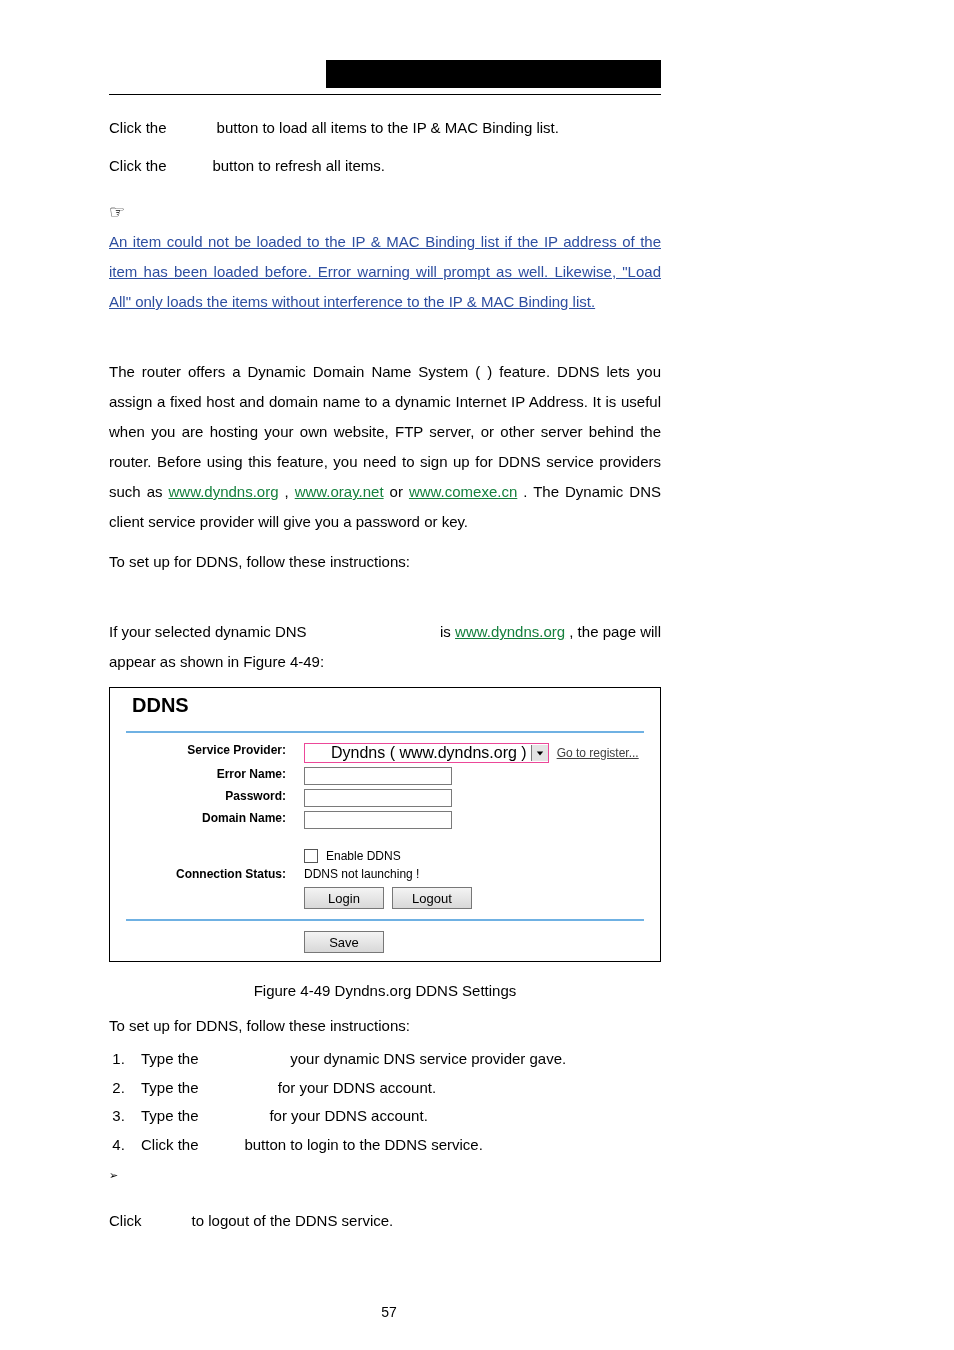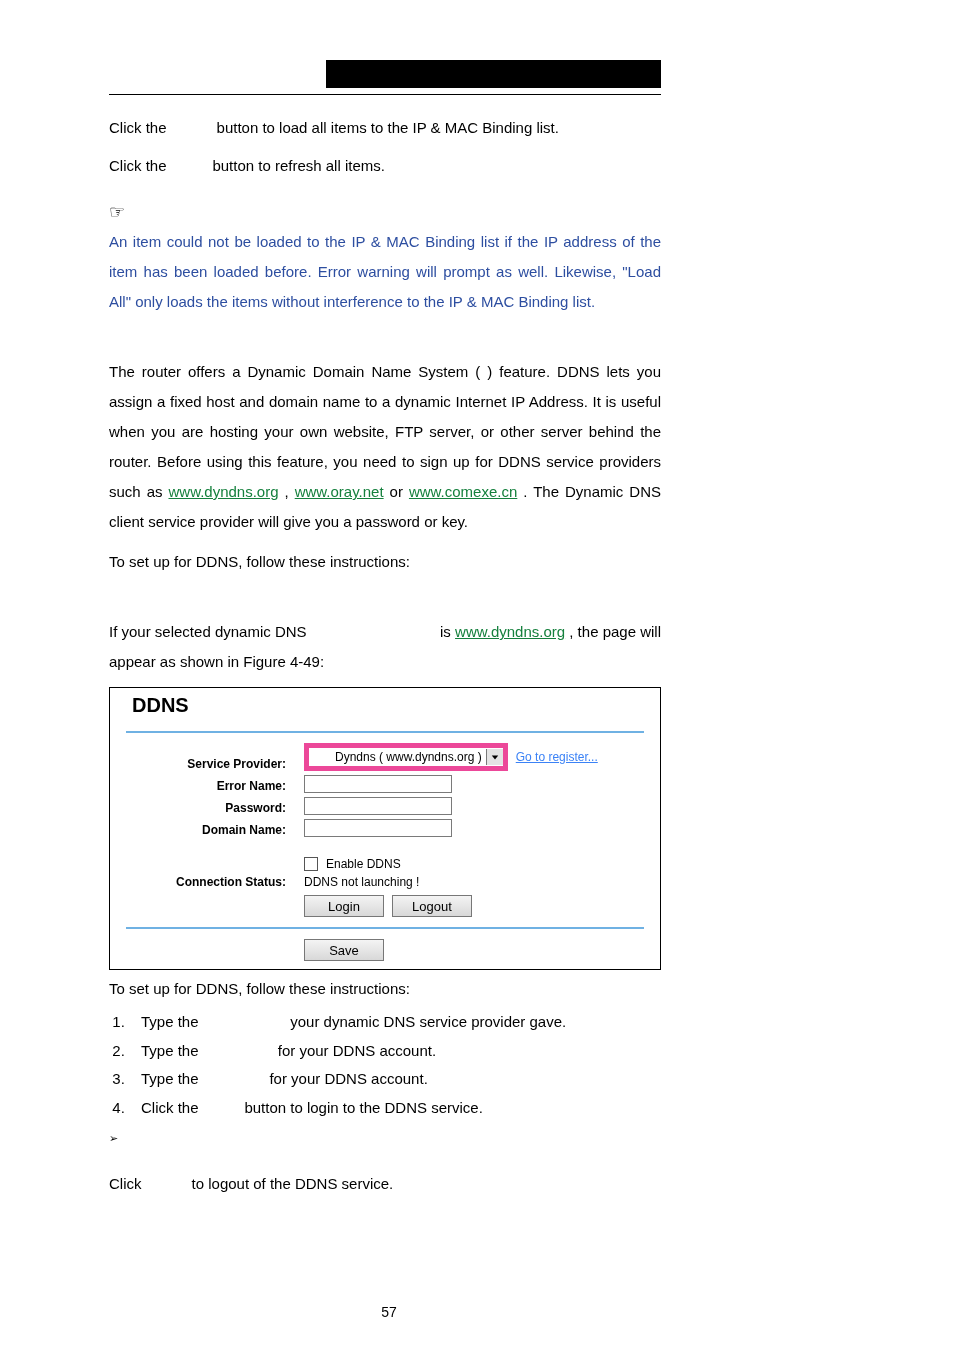--- a/index.html
+++ b/index.html
@@ -39,47 +39,48 @@
   .note-icon {
     font-size: 18px;
     color: #000;
     margin: 6px 0 4px 0;
   }
   .note-text {
     color: #2d4ea0;
     line-height: 2.0;
     text-align: justify;
     margin: 0 0 40px 0;
+    text-decoration: underline;
   }
   .section-para {
     line-height: 2.0;
     text-align: justify;
     margin: 0 0 10px 0;
   }
   a.link {
     color: #15803d;
     text-decoration: underline;
   }
   .figure-box {
     border: 1px solid #000;
-    margin: 6px 0 4px 0;
+    margin: 6px 0 20px 0;
   }
   .ddns-title {
     font-family: Arial, Helvetica, sans-serif;
     font-weight: 700;
     font-size: 20px;
     padding: 6px 16px 14px 22px;
   }
   .inner-sep {
     border-top: 2px solid #6fb1e3;
     margin: 0 16px 8px 16px;
   }
   .form-row {
     display: flex;
-    align-items: flex-end;
+    align-items: flex-start;
     padding: 2px 16px;
     font-family: Tahoma, Arial, sans-serif;
     font-size: 12px;
   }
   .form-label {
     width: 160px;
     text-align: right;
     font-weight: 700;
     padding-right: 18px;
     color: #000;
@@ -93,40 +94,40 @@
     height: 18px;
     width: 148px;
     border: 1px solid #7a7a7a;
     background: #fff;
     box-sizing: border-box;
     font-size: 12px;
     padding: 0 2px;
   }
   .select-box {
     height: 18px;
-    border: 5px solid #ec4899;
+    border: 1px solid #ec4899;
     display: inline-flex;
     align-items: center;
     background: #fff;
-    font-size: 12px;
+    font-size: 16px;
     padding-left: 22px;
   }
   .select-box .sel-text { padding: 0 4px; }
   .select-box .sel-btn {
     width: 16px;
     height: 16px;
     border-left: 1px solid #7a7a7a;
     display: flex;
     align-items: center;
     justify-content: center;
     background: #e4e4e4;
   }
   .select-box .sel-btn svg { width: 8px; height: 8px; }
   .reg-link {
-    color: #3b82f6;
+    color: #404040;
     text-decoration: underline;
     font-size: 12px;
   }
   .checkbox {
     width: 12px; height: 12px;
     border: 1px solid #555;
     display: inline-block;
     background: #fff;
   }
   .small-btn {
@@ -284,20 +285,21 @@
     <div class="inner-sep"></div>
 
     <div class="form-row" style="padding-top:2px;padding-bottom:8px;">
       <div class="form-label"></div>
       <div class="form-field">
         <div class="small-btn">Save</div>
       </div>
     </div>
   </div>
 
+  <p class="caption">Figure 4-49    Dyndns.org DDNS Settings</p>
 
   <p class="section-para" style="margin-bottom:2px;">To set up for DDNS, follow these instructions:</p>
 
   <ol class="steps">
     <li>
       <span>Type the </span>
       <span>&nbsp;&nbsp;&nbsp;&nbsp;&nbsp;&nbsp;&nbsp;&nbsp;&nbsp;&nbsp;&nbsp;&nbsp;&nbsp;&nbsp;&nbsp;&nbsp;&nbsp;&nbsp;&nbsp;&nbsp;</span>
       <span> your dynamic DNS service provider gave.</span>
     </li>
     <li>

